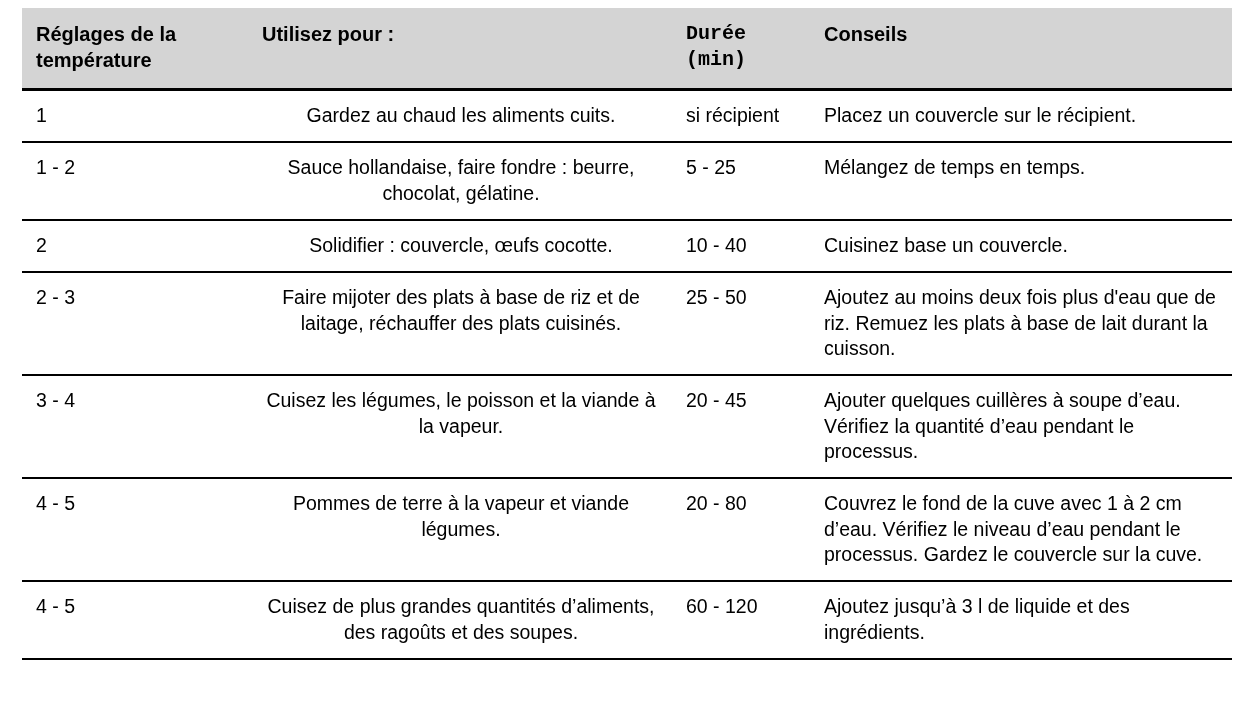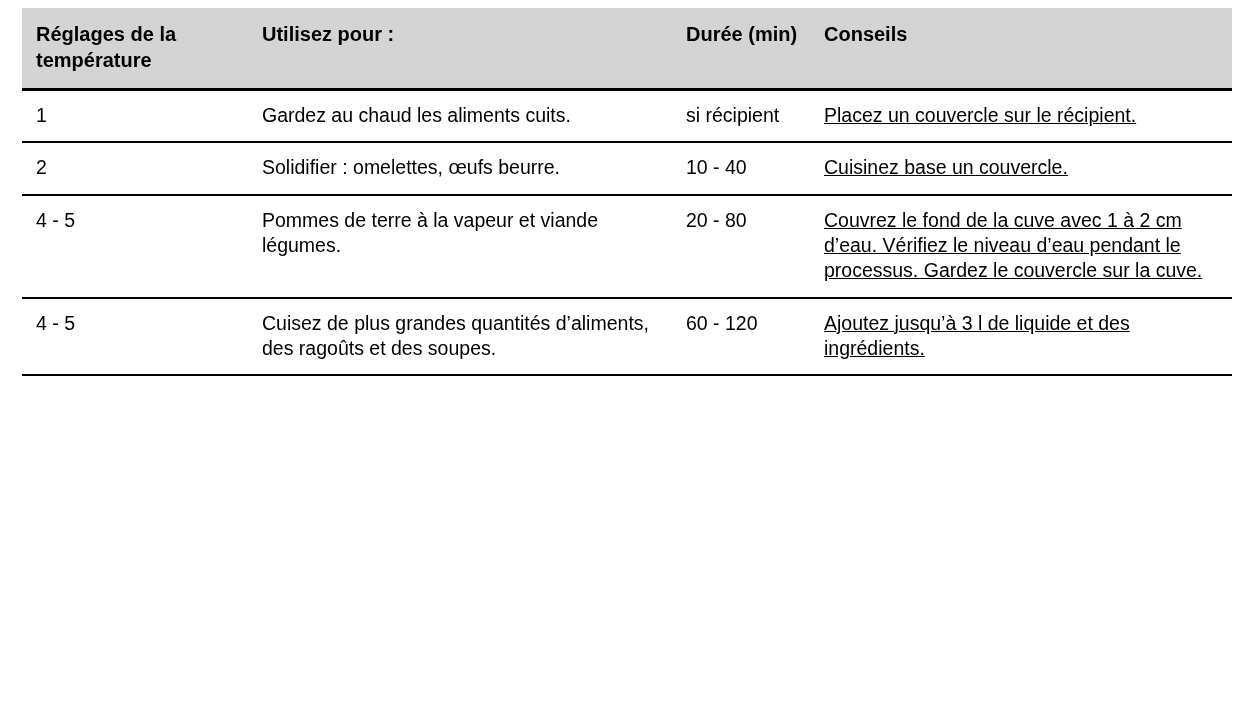--- a/index.html
+++ b/index.html
@@ -36,36 +36,36 @@
     background: #d4d4d4;
     text-align: left;
     font-weight: bold;
     font-size: 20px;
     vertical-align: top;
     padding: 13px 12px 15px 12px;
     border: none;
   }
   thead th.h1 { padding-left: 14px; }
   thead th.h2 { padding-left: 18px; }
-  thead th.h3 { padding-left: 10px; }
+  thead th.h3 { padding-left: 10px; font-family: Liberation Mono, monospace; }
   thead th.h4 { padding-left: 14px; }
 
   tbody td {
     vertical-align: top;
     padding: 12px 12px 13px 12px;
     border-top: 2px solid #000000;
     font-size: 19.5px;
   }
   tbody tr:first-child td {
     border-top: 3px solid #000000;
   }
   tbody td.c1 { padding-left: 14px; }
-  tbody td.c2 { padding-left: 18px; padding-right: 16px; }
+  tbody td.c2 { padding-left: 18px; padding-right: 16px; text-align: center; }
   tbody td.c3 { padding-left: 10px; padding-right: 6px; }
-  tbody td.c4 { padding-left: 14px; padding-right: 10px; text-decoration: underline; }
+  tbody td.c4 { padding-left: 14px; padding-right: 10px; }
 
   tbody tr:last-child td {
     border-bottom: 2px solid #000000;
   }
 </style>
 </head>
 <body>
 
 <div class="sheet">
   <table class="cooking-table">
@@ -84,24 +84,42 @@
       </tr>
     </thead>
     <tbody>
       <tr>
         <td class="c1">1</td>
         <td class="c2">Gardez au chaud les aliments cuits.</td>
         <td class="c3">si récipient</td>
         <td class="c4">Placez un couvercle sur le récipient.</td>
       </tr>
       <tr>
+        <td class="c1">1 - 2</td>
+        <td class="c2">Sauce hollandaise, faire fondre : beurre, chocolat, gélatine.</td>
+        <td class="c3">5 - 25</td>
+        <td class="c4">Mélangez de temps en temps.</td>
+      </tr>
+      <tr>
         <td class="c1">2</td>
-        <td class="c2">Solidifier : omelettes, œufs beurre.</td>
+        <td class="c2">Solidifier : couvercle, œufs cocotte.</td>
         <td class="c3">10 - 40</td>
         <td class="c4">Cuisinez base un couvercle.</td>
+      </tr>
+      <tr>
+        <td class="c1">2 - 3</td>
+        <td class="c2">Faire mijoter des plats à base de riz et de laitage, réchauffer des plats cuisinés.</td>
+        <td class="c3">25 - 50</td>
+        <td class="c4">Ajoutez au moins deux fois plus d'eau que de riz. Remuez les plats à base de lait durant la cuisson.</td>
+      </tr>
+      <tr>
+        <td class="c1">3 - 4</td>
+        <td class="c2">Cuisez les légumes, le poisson et la viande à la vapeur.</td>
+        <td class="c3">20 - 45</td>
+        <td class="c4">Ajouter quelques cuillères à soupe d’eau. Vérifiez la quantité d’eau pendant le processus.</td>
       </tr>
       <tr>
         <td class="c1">4 - 5</td>
         <td class="c2">Pommes de terre à la vapeur et viande légumes.</td>
         <td class="c3">20 - 80</td>
         <td class="c4">Couvrez le fond de la cuve avec 1 à 2 cm d’eau. Vérifiez le niveau d’eau pendant le processus. Gardez le couvercle sur la cuve.</td>
       </tr>
       <tr>
         <td class="c1">4 - 5</td>
         <td class="c2">Cuisez de plus grandes quantités d’aliments, des ragoûts et des soupes.</td>

